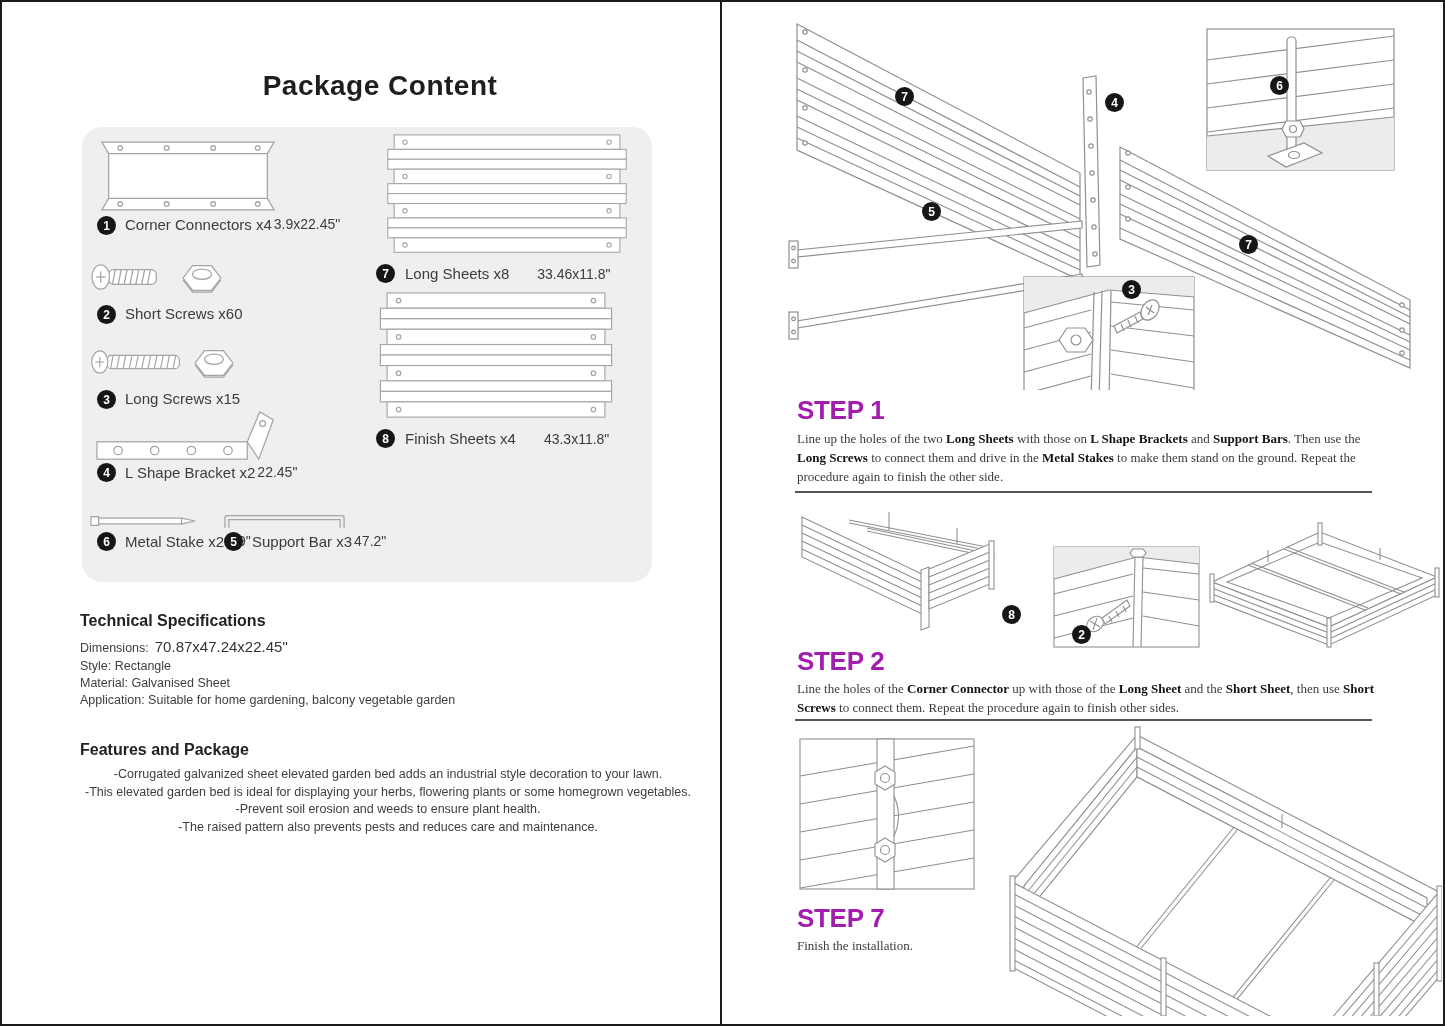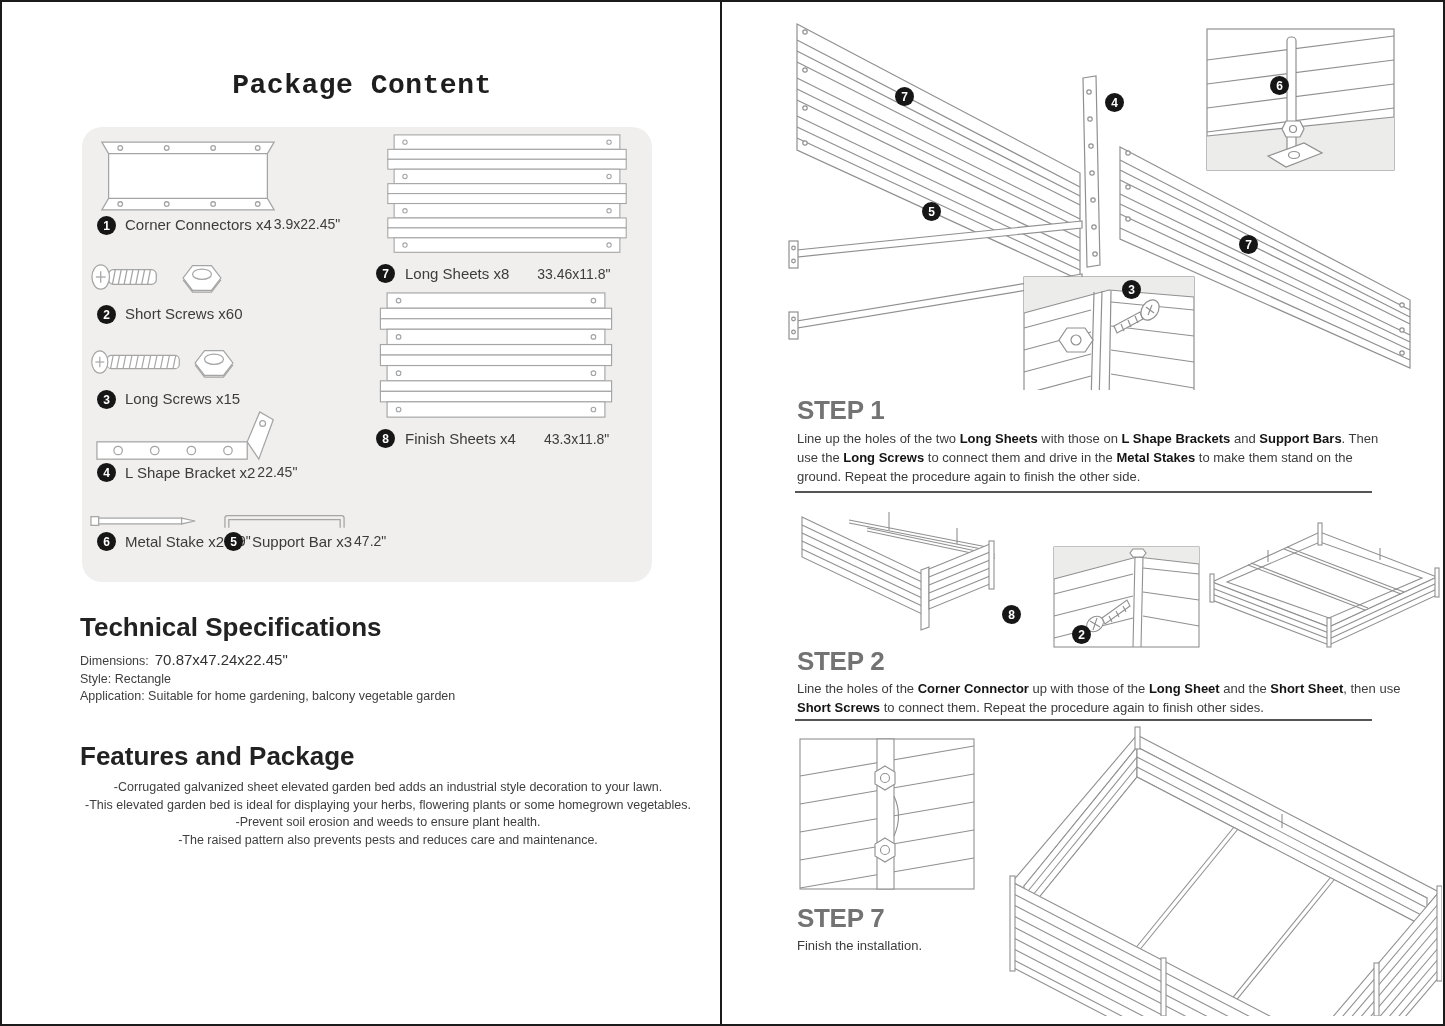--- a/index.html
+++ b/index.html
@@ -2,39 +2,39 @@
 <html><head>
 <meta charset="utf-8">
 <style>
   html,body{margin:0;padding:0;background:#fff;}
   body{font-family:"Liberation Sans",sans-serif;color:#2b2b2b;}
   .page{position:relative;width:1445px;height:1026px;background:#fff;border:2px solid #1b1b1b;box-sizing:border-box;overflow:hidden;}
   .abs{position:absolute;}
   .vdivider{position:absolute;left:718px;top:0;width:2px;height:1026px;background:#1b1b1b;}
 
   
-  .pkg-title{position:absolute;left:0;top:68px;width:720px;text-align:center;font-size:28px;font-weight:700;letter-spacing:.5px;color:#1e1e1e;font-family:Liberation Mono, monospace;}
+  .pkg-title{position:absolute;left:18px;top:68px;width:720px;text-align:center;font-size:28px;font-weight:700;letter-spacing:.5px;color:#1e1e1e;}
   .parts-box{position:absolute;left:80px;top:125px;width:570px;height:455px;background:#f0efed;border-radius:20px;}
   .badge{width:19px;height:19px;border-radius:50%;background:#161616;color:#fff;font-size:12px;font-weight:700;display:flex;align-items:center;justify-content:center;flex-shrink:0;line-height:1;}
   .badge.abs{position:absolute;}
   .part{position:absolute;display:flex;gap:9px;font-size:15px;color:#3c3c3c;}
   .part.center{align-items:center;}
   .part .plines{display:flex;flex-direction:row;gap:2px;}
   .psize{font-size:14px;color:#3c3c3c;}
   .row-label{display:flex;align-items:center;gap:10px;}
   .row-label .psize{margin-left:18px;}
 
-  .sec-title{font-size:26px;font-weight:700;color:#222;margin:0 0 7px 0;}
+  .sec-title{font-size:16px;font-weight:700;color:#222;margin:0 0 7px 0;}
   .spec-line{font-size:12.5px;color:#3e3e3e;line-height:1.38;}
   .spec-dim-value{font-size:15px;color:#333;margin-left:6px;}
   .feat-line{font-size:12.5px;color:#3e3e3e;line-height:1.40;text-align:center;}
 
   
-  .step-title{position:absolute;font-size:26px;font-weight:700;color:#737373;letter-spacing:-.3px;}
-  .step-body{position:absolute;font-size:13px;color:#3b3b3b;line-height:1.45;}
+  .step-title{position:absolute;font-size:26px;font-weight:700;color:#a21caf;letter-spacing:-.3px;}
+  .step-body{position:absolute;font-size:13px;color:#3b3b3b;line-height:1.45;font-family:Liberation Serif, serif;}
   .step-body b{color:#141414;}
   .hr{position:absolute;height:2px;background:#555;}
 
   svg{display:block;}
 </style>
 </head>
 <body>
 
 <div class="page">
   <div class="vdivider"></div>
@@ -230,20 +230,21 @@
       <span>Finish Sheets x4</span>
       <span class="psize">43.3x11.8"</span>
     </div>
 
     <div class="abs" style="left:78px;top:610px;width:610px">
       <h2 class="sec-title">Technical Specifications</h2>
       <div class="spec-line">
         <span>Dimensions:</span><span class="spec-dim-value">70.87x47.24x22.45"</span>
       </div>
       <div class="spec-line">Style: Rectangle</div>
+      <div class="spec-line">Material: Galvanised Sheet</div>
       <div class="spec-line">Application: Suitable for home gardening, balcony vegetable garden</div>
     </div>
 
     <div class="abs" style="left:78px;top:739px;width:616px">
       <h2 class="sec-title">Features and Package</h2>
       <div class="feat-line">-Corrugated galvanized sheet elevated garden bed adds an industrial style decoration to your lawn.</div>
       <div class="feat-line">-This elevated garden bed is ideal for displaying your herbs, flowering plants or some homegrown vegetables.</div>
       <div class="feat-line">-Prevent soil erosion and weeds to ensure plant health.</div>
       <div class="feat-line">-The raised pattern also prevents pests and reduces care and maintenance.</div>
     </div>

